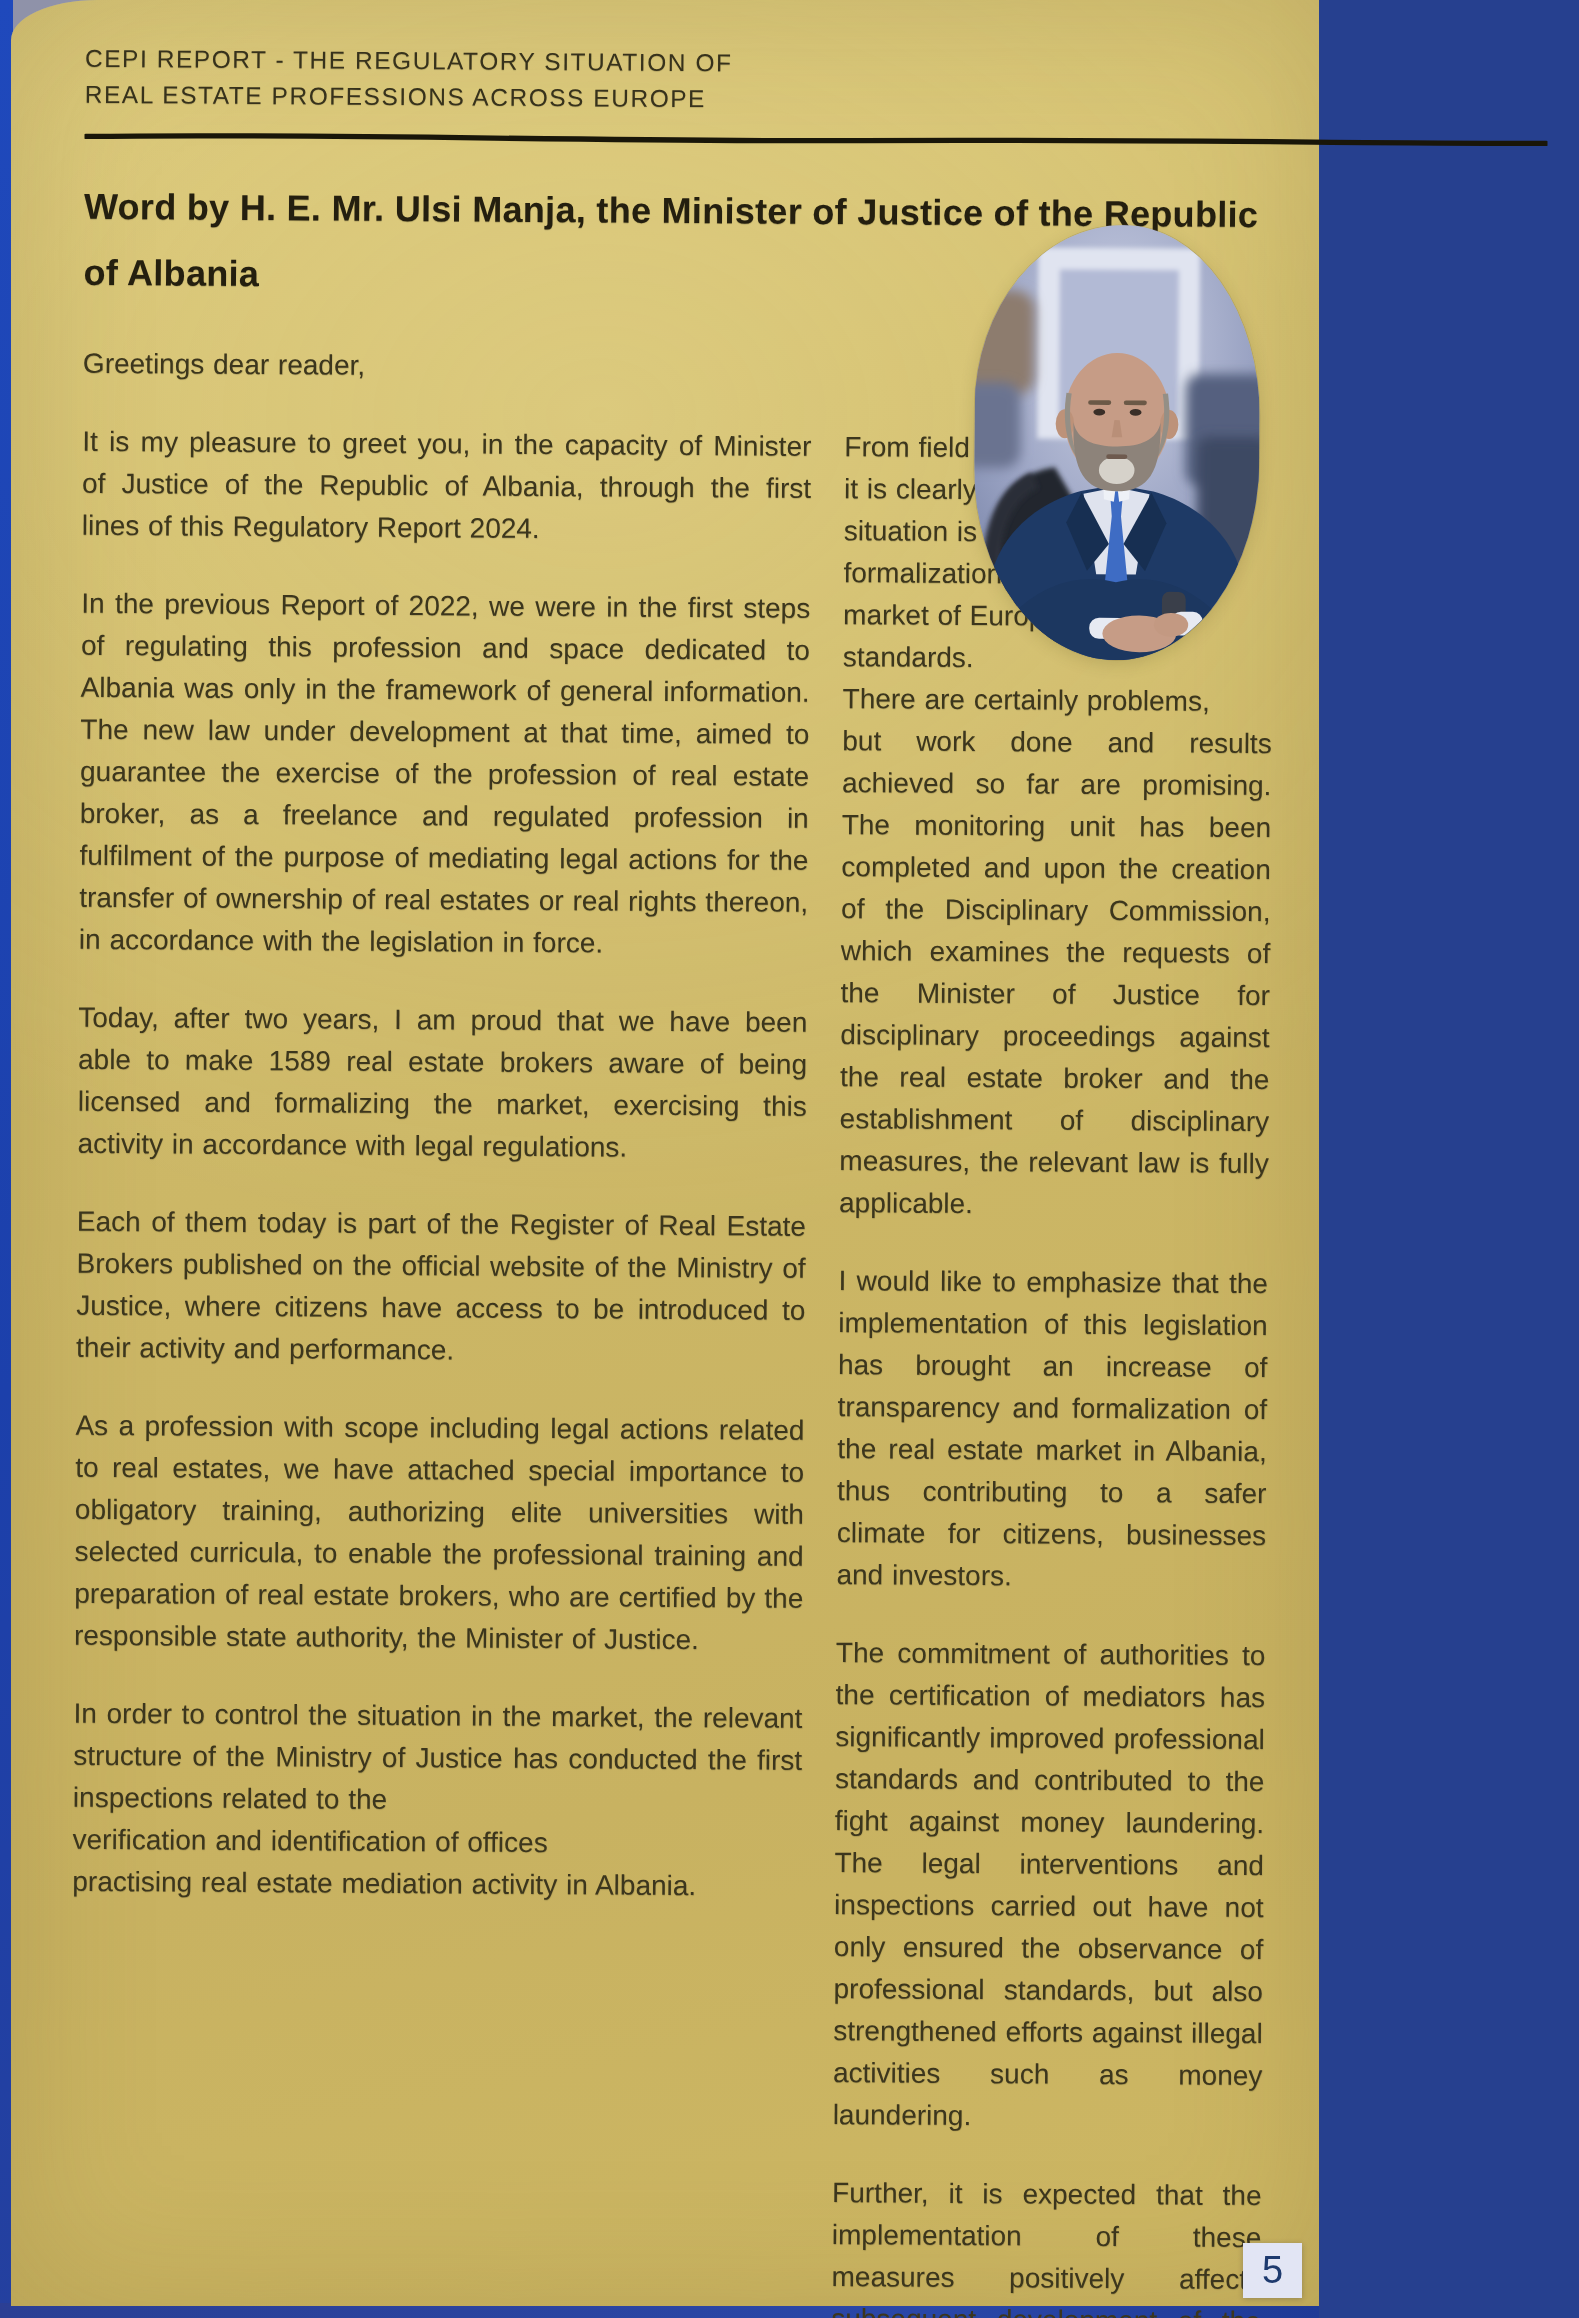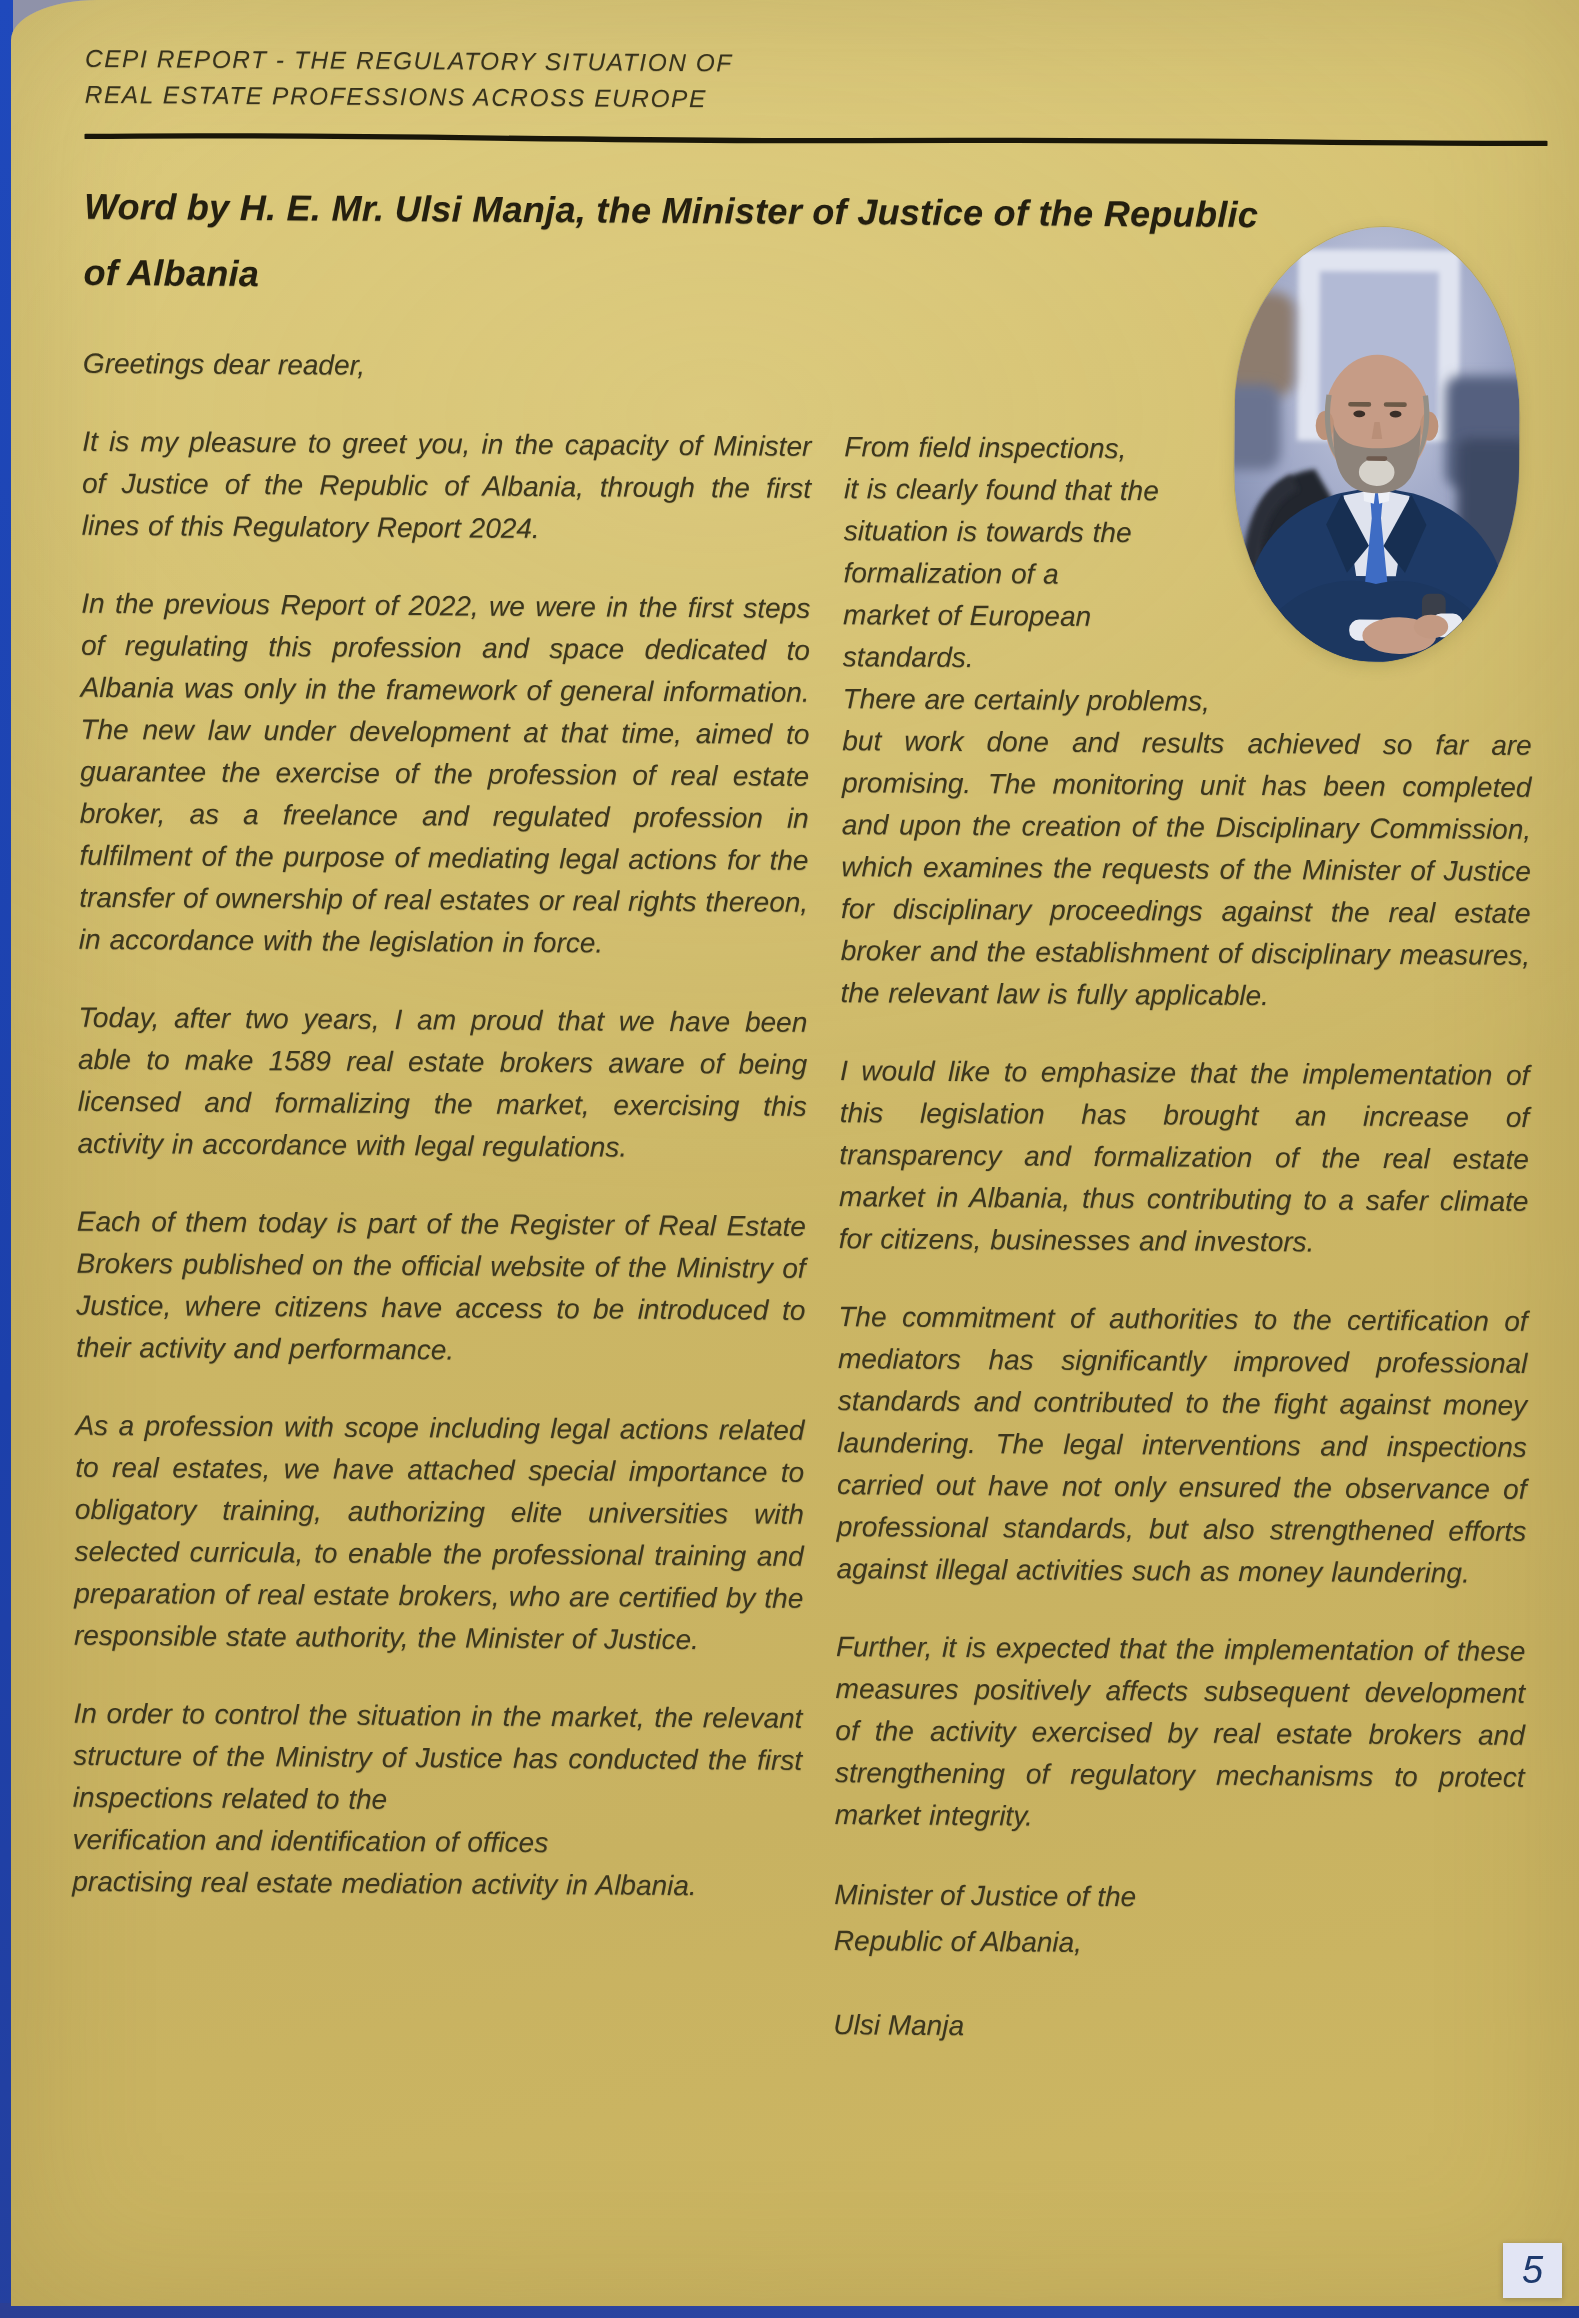--- a/index.html
+++ b/index.html
@@ -2,21 +2,21 @@
 <html style="font-size:10.6px"><head>
 <meta charset="utf-8">
 <style>
   html, body {
     margin: 0; padding: 0;
     width: 1579px; height: 2319px;
     overflow: hidden;
     background: #26408f;
     font-family: "Liberation Sans", "DejaVu Sans", sans-serif;
   }
-  .stage { position: relative; width: 1579px; height: 2319px; font-style: italic; }
+  .stage { position: relative; width: 1319px; height: 2319px; }
 
   .left-edge {
     position: absolute; left: 0; top: 0; bottom: 0; width: 13px;
     background: linear-gradient(180deg, #1f49bc 0%, #1c40ab 60%, #24409f 100%);
   }
   .corner-sliver {
     position: absolute; left: 0; top: 0; width: 158px; height: 41px;
     background: #8f92a9;
   }
   .bottom-strip {

